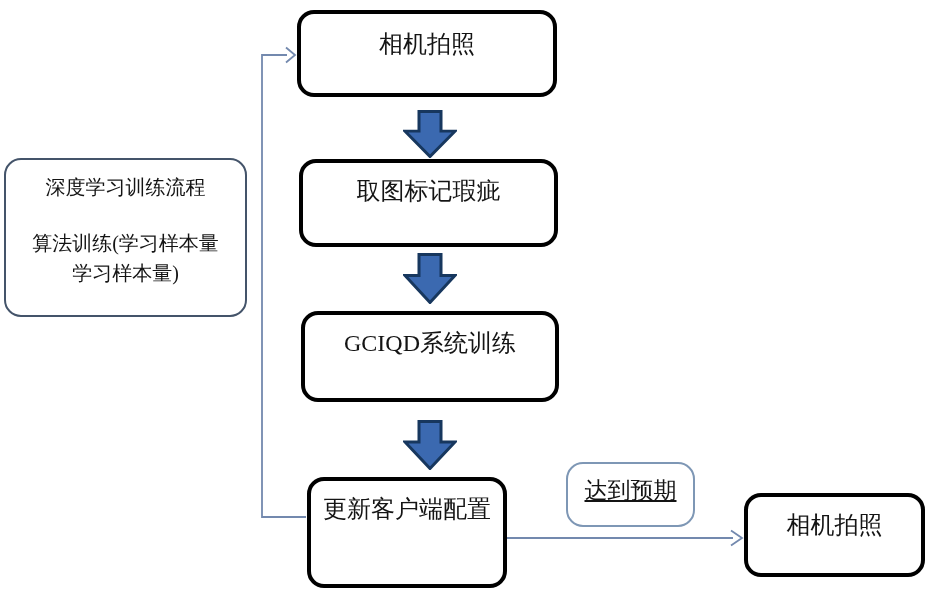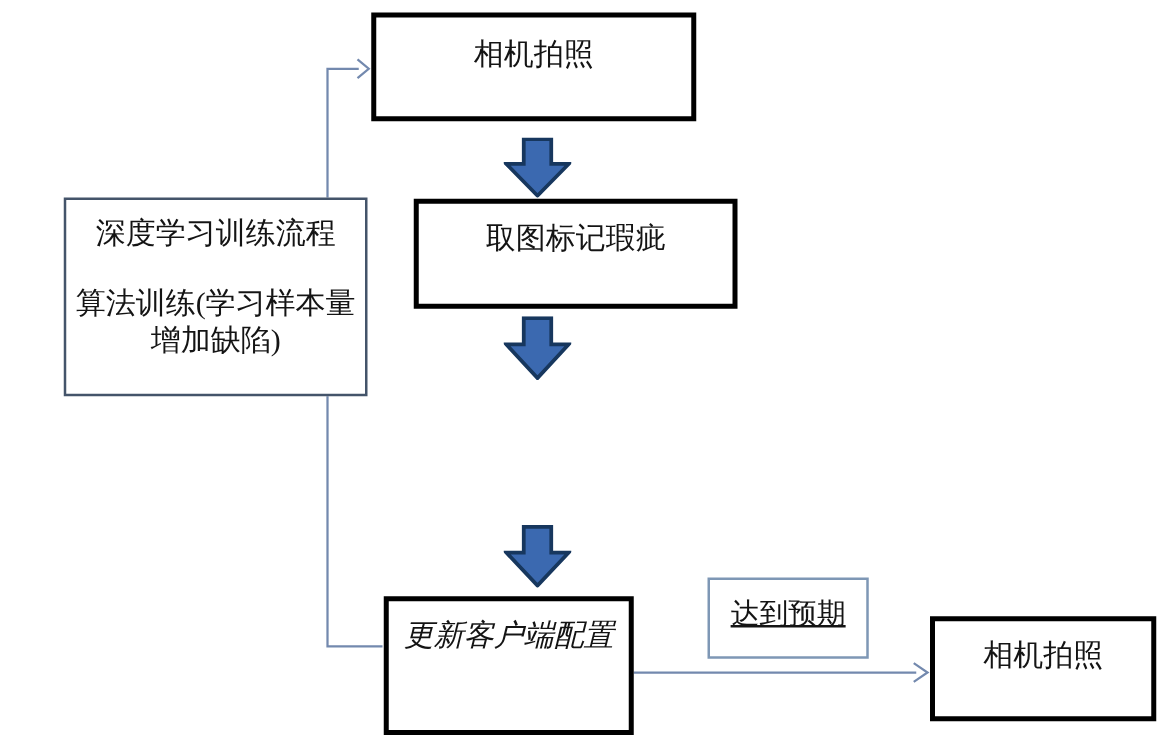--- a/index.html
+++ b/index.html
@@ -24,36 +24,36 @@
     height: 599px;
     background: var(--background);
     overflow: hidden;
   }
   .node {
     position: absolute;
     background: #ffffff;
     text-align: center;
     font-size: 24px;
     line-height: 1.3;
+    border-radius: 17px;
   }
   .thick {
     border: 4px solid var(--box-border);
   }
   .node-camera  { left: 297px; top: 10px;  width: 260px; height: 87px;  padding-top: 15px; }
-  .node-mark    { left: 299px; top: 159px; width: 259px; height: 88px;  padding-top: 13px; margin-left: 32px; }
+  .node-mark    { left: 299px; top: 159px; width: 259px; height: 88px;  padding-top: 13px; }
   .node-train   { left: 301px; top: 311px; width: 258px; height: 91px;  padding-top: 13px; }
-  .node-update  { left: 307px; top: 477px; width: 200px; height: 111px; padding-top: 11px; line-height: 35px; font-style: italic; }
+  .node-update  { left: 307px; top: 477px; width: 200px; height: 111px; padding-top: 11px; line-height: 35px; }
   .node-done    { left: 744px; top: 493px; width: 181px; height: 84px;  padding-top: 13px; }
   .node-side {
     left: 4px; top: 158px; width: 243px; height: 159px;
     border: 2px solid var(--side-box-border);
     padding-top: 12px;
-    font-size: 24px;
+    font-size: 20px;
     line-height: 30px;
-    margin-left: 47px;
   }
   .node-side .side-line2 { margin-top: 26px; }
   .node-expect {
     left: 566px; top: 462px; width: 129px; height: 65px;
     border: 2px solid var(--expect-box-border);
     padding-top: 12px;
     font-size: 23px;
     text-decoration: underline;
   }
   .block-arrow {
@@ -93,31 +93,34 @@
   <svg class="connector-layer" viewBox="0 0 935 599">
     <polyline points="306,517 262,517 262,55 287,55"></polyline>
     <path d="M286,47.5 L295,55 L286,62.5"></path>
     <line x1="506" y1="538" x2="733" y2="538"></line>
     <path d="M731,530.5 L742,538 L731,545.5"></path>
   </svg>
 
   <div class="node node-side">
     <div>深度学习训练流程</div>
     <div class="side-line2">算法训练(学习样本量</div>
-    <div>增加缺陷)</div>
+    <div>学习样本量)</div>
   </div>
 
   <div class="node thick node-camera">
     <span>相机拍照</span>
   </div>
 
   <div class="node thick node-mark">
     <span>取图标记瑕疵</span>
   </div>
 
+  <div class="node thick node-train">
+    <span>GCIQD系统训练</span>
+  </div>
 
   <div class="node thick node-update">
     <div>更新客户端配置</div>
   </div>
 
   <div class="node node-expect">
     <span>达到预期</span>
   </div>
 
   <div class="node thick node-done">

